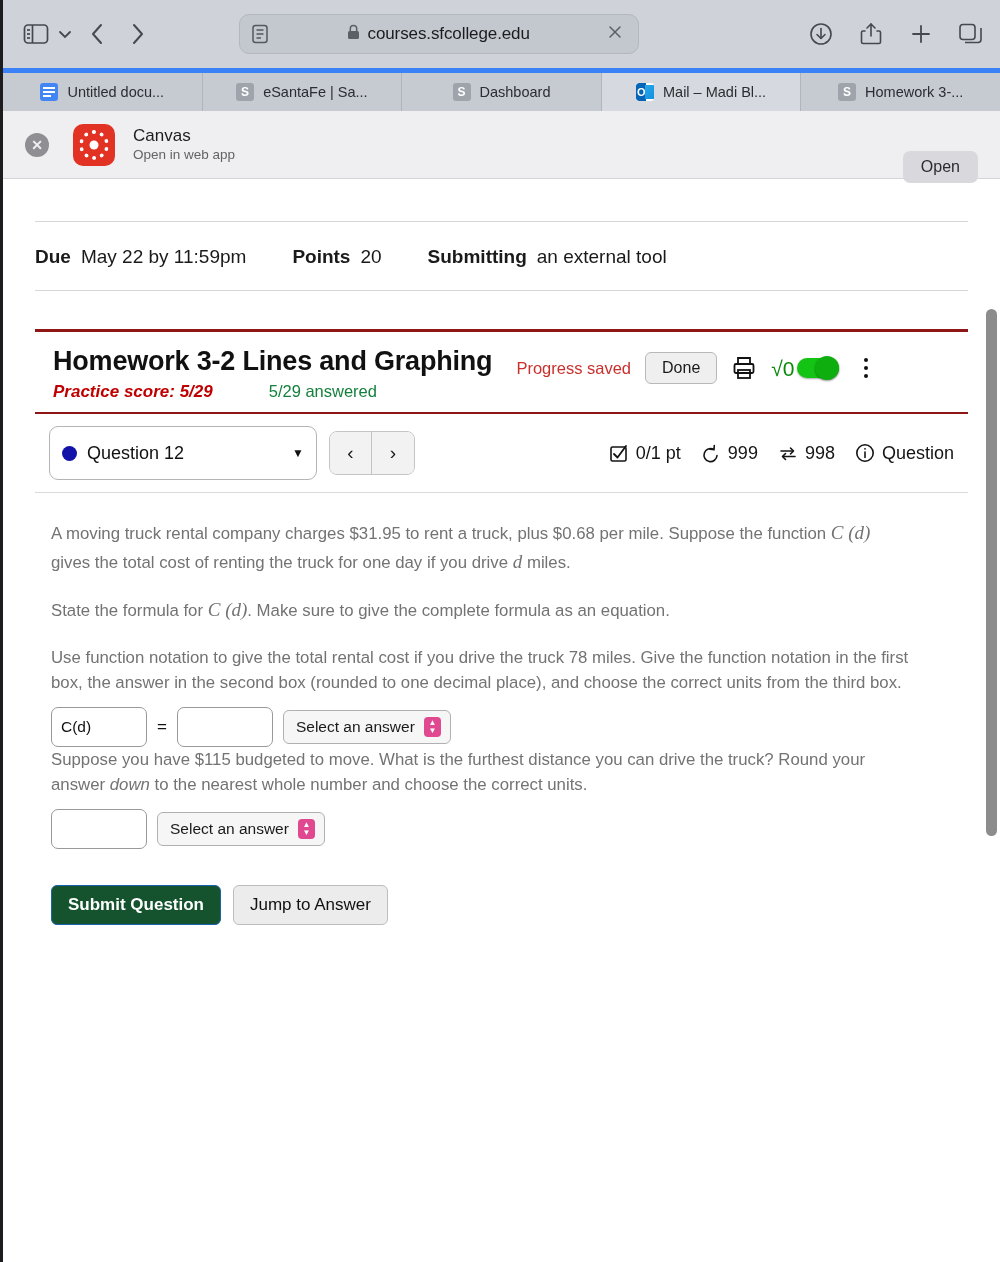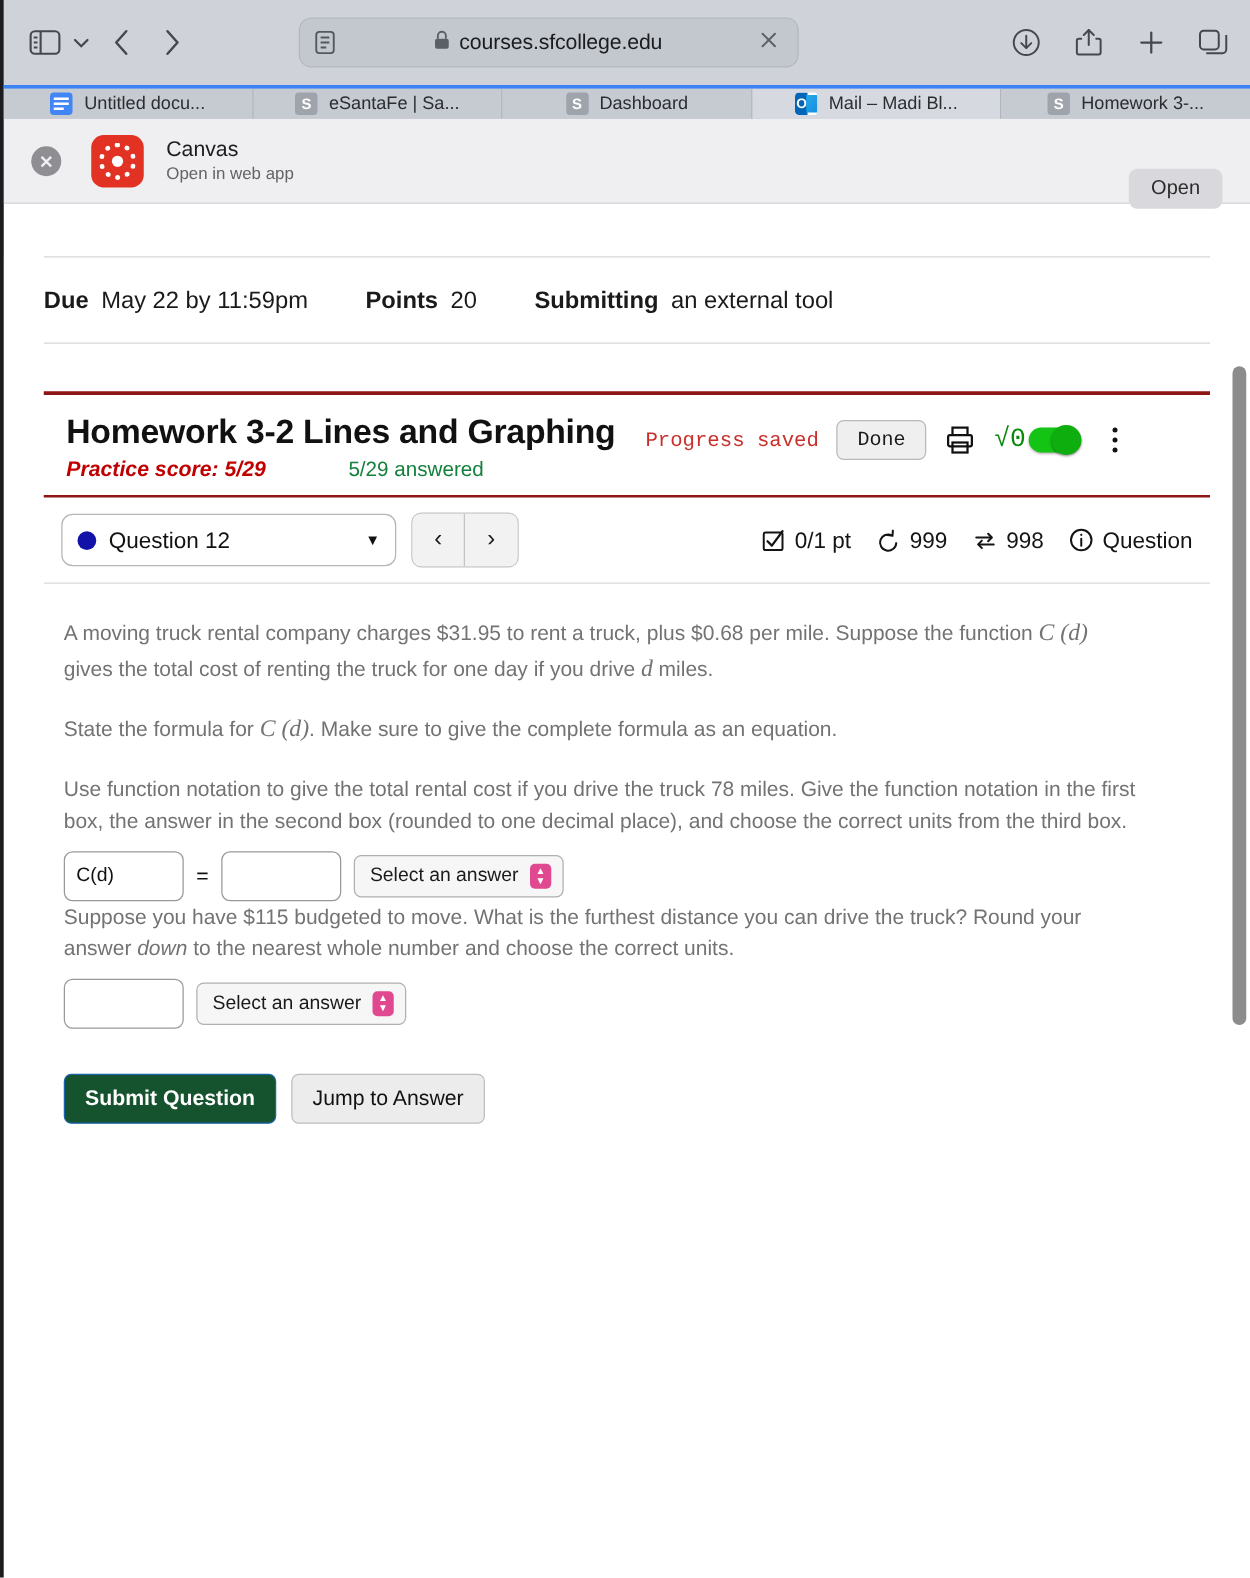--- a/index.html
+++ b/index.html
@@ -62,25 +62,25 @@
   .urlbar .x-close { width: 22px; height: 22px; color: #5b5f66; }
 
   .tb-right {
     display: flex; align-items: center; gap: 24px;
     margin-left: auto; padding-left: 18px;
   }
   .tb-right .tb-icon { width: 26px; height: 26px; }
 
   
   .tabstrip {
-    height: 27px;
+    height: 43px;
     display: flex;
     align-items: stretch;
     background: #c6cad1;
-    border-top: 3px solid #3b82f6;
+    border-top: 5px solid #3b82f6;
   }
   .tab {
     flex: 1 1 0;
     display: flex;
     align-items: center;
     justify-content: center;
     gap: 9px;
     border-right: 1px solid #b0b5bd;
     font-size: 14.5px;
     color: #2b2d31;
@@ -190,31 +190,30 @@
   .hw-header {
     display: flex; align-items: flex-start;
     padding: 14px 18px 10px 18px;
   }
   .hw-left { flex: 0 1 auto; }
   .hw-title {
     font-size: 27px; font-weight: bold; color: #111;
     letter-spacing: -0.2px;
   }
   .hw-score-row {
-    margin-top: 5px; display: flex; align-items: baseline; gap: 22px;
+    margin-top: 5px; display: flex; align-items: baseline; gap: 12px;
   }
   .practice-score {
     font-size: 17px; font-style: italic; font-weight: bold; color: #c00000;
   }
   .answered { font-size: 16.5px; color: #15803d; margin-left: 44px; }
 
   .hw-right {
     margin-left: 24px; display: flex; align-items: center; gap: 14px;
     padding-top: 6px;
-    font-family: Liberation Mono, monospace;
   }
   .progress-saved { font-size: 16.5px; color: #c9302c; white-space: nowrap; }
   .done-btn {
     background: #efefef; border: 1px solid #b9b9b9;
     border-radius: 6px; font-size: 16px; font-family: inherit;
     color: #1a1a1a; padding: 6px 16px;
   }
   .print-icon { width: 26px; height: 26px; color: #111; }
   .math-toggle { display: flex; align-items: center; gap: 2px; }
   .sqrt-glyph { color: #0a8a0a; font-size: 21px; line-height: 1; }
@@ -234,21 +233,21 @@
   }
   .kebab i { width: 4px; height: 4px; border-radius: 50%; background: #111; display: block; }
 
   
   .qnav-row {
     display: flex; align-items: center;
     padding: 12px 14px 12px 14px;
     border-bottom: 1px solid #dadada;
   }
   .q-select {
-    width: 268px; height: 42px;
+    width: 268px; height: 54px;
     border: 1px solid #b5b5b5; border-radius: 9px;
     background: #fff; display: flex; align-items: center;
     padding: 0 12px; gap: 10px;
   }
   .q-dot { width: 15px; height: 15px; border-radius: 50%; background: #1212a8; flex: 0 0 15px; }
   .q-label { font-size: 18px; color: #111; font-weight: 500; }
   .q-caret { margin-left: auto; font-size: 12px; color: #111; }
 
   .arrow-group {
     margin-left: 12px; display: flex;

